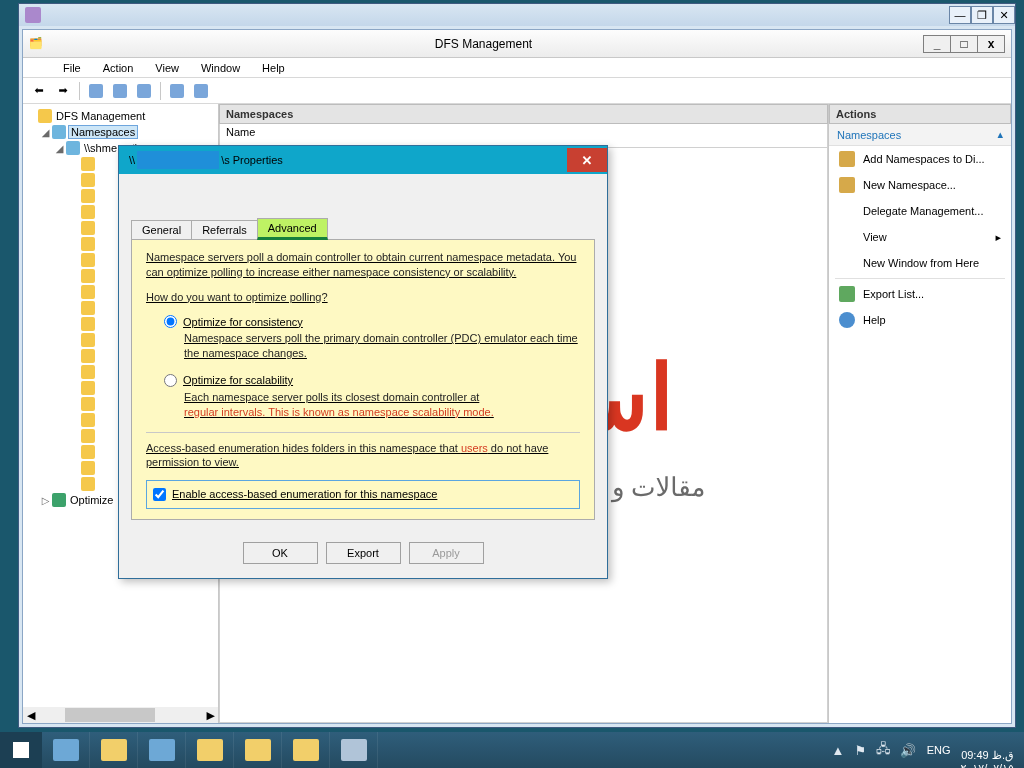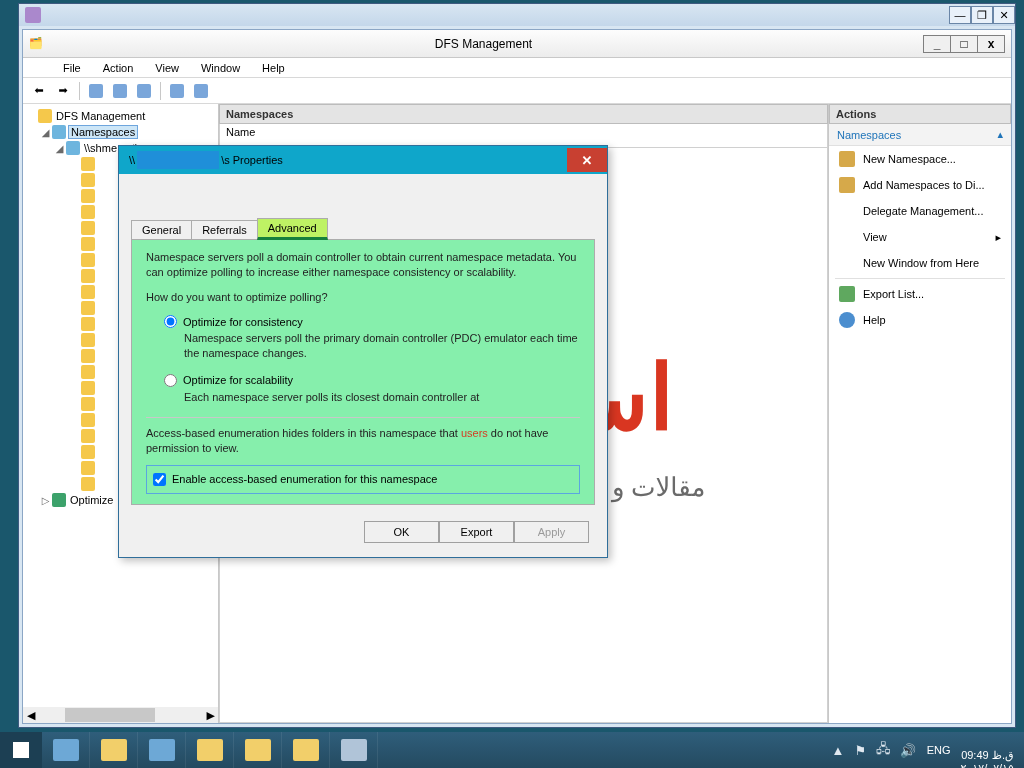--- a/index.html
+++ b/index.html
@@ -54,28 +54,28 @@
 
 
 .dialog { position: absolute; top: 145px; left: 118px; width: 490px; background: #f0f0f0; border: 1px solid #2f6e9a; box-shadow: 3px 3px 8px rgba(0,0,0,0.25); }
 .dlg-title { height: 28px; background: #0fa6ca; display: flex; align-items: center; color: #000; padding-left: 10px; }
 .dlg-title .blue-box { width: 82px; height: 18px; background: #1f8fd9; margin: 0 2px; }
 .dlg-close { margin-left: auto; width: 40px; height: 24px; background: #c84031; color: #fff; display: flex; align-items: center; justify-content: center; font-weight: bold; font-size: 13px; }
 .dlg-body { padding: 6px 12px 12px 12px; }
 .tab-row { display: flex; height: 22px; align-items: flex-end; margin-top: 37px; }
 .tab { padding: 3px 10px; border: 1px solid #acacac; background: #f0f0f0; margin-right: -1px; font-size: 11px; position: relative; top: 1px; }
 .tab.active { background: #bef264; border-bottom: 3px solid #15803d; z-index: 2; }
-.tab-content { border: 1px solid #acacac; background: #86efac; padding: 10px 14px; font-size: 11px; line-height: 1.35; }
+.tab-content { border: 1px solid #acacac; background: #fef9c3; padding: 10px 14px; font-size: 11px; line-height: 1.35; text-decoration: underline; }
 .tab-content p { margin-bottom: 10px; color: #222; }
 .opt-row { margin: 6px 0 2px 18px; display: flex; align-items: center; gap: 6px; }
 .opt-desc { margin: 0 0 12px 38px; color: #222; font-size: 11px; }
 .opt-desc .red, .red { color: #d43c22; }
 .divider-line { border-top: 1px solid #c8c8c8; margin: 8px 0; }
 .chk-row { border: 1px solid #5aa6e0; padding: 6px; display: flex; align-items: center; gap: 6px; }
-.dlg-btns { display: flex; justify-content: flex-end; padding: 16px 6px 2px 6px; }
+.dlg-btns { display: flex; justify-content: center; gap: 8px; padding: 22px 6px 2px 6px; }
 .dlg-btns button { width: 75px; height: 22px; background: #f0f0f0; border: 1px solid #a0a0a0; font-size: 11px; }
 .dlg-btns button:disabled { color: #9a9a9a; }
 
 
 .watermark { position: absolute; left: 50%; transform: translateX(-50%); top: 345px; font-size: 90px; font-weight: 900; color: #d82c16; opacity: .95; font-family: Tahoma; direction: rtl; pointer-events: none; white-space: nowrap; }
 .watermark-sub { position: absolute; left: 50%; transform: translateX(-50%); top: 470px; font-size: 26px; color: #6a6a6a; font-family: Tahoma; direction: rtl; pointer-events: none; white-space: nowrap; }
 
 
 .taskbar { position: absolute; left: 0; right: 0; bottom: 0; height: 36px; background: linear-gradient(#2f5e7b,#244a60); display: flex; align-items: center; }
 .start { width: 42px; height: 36px; background: #1c3f53; display: flex; align-items: center; justify-content: center; }
@@ -250,25 +250,25 @@
         </div>
 
         <div class="actions-pane">
           <div class="panel-header">Actions</div>
           <div class="act-group-hdr">
             <span>Namespaces</span>
               <span>▴</span>
           </div>
           <div class="act-item">
               <span class="act-ico"></span>
+              <span>Add Namespaces to Di...</span>
+            </div>
+          <div class="act-item">
+              <span class="act-ico"></span>
               <span>New Namespace...</span>
-            </div>
-          <div class="act-item">
-              <span class="act-ico"></span>
-              <span>Add Namespaces to Di...</span>
             </div>
           <div class="act-item">
               <span class="act-ico blank"></span>
               <span>Delegate Management...</span>
             </div>
           <div class="act-item">
               <span class="act-ico blank"></span>
               <span>View</span>
               <span style="margin-left:auto;">▸</span>
             </div>
@@ -315,20 +315,21 @@
           <span>Optimize for consistency</span>
         </div>
         <div class="opt-desc">Namespace servers poll the primary domain controller (PDC) emulator each time the namespace changes.</div>
 
         <div class="opt-row">
           <input type="radio" style="">
           <span>Optimize for scalability</span>
         </div>
         <div class="opt-desc">
           <span>Each namespace server polls its closest domain controller at </span><br>
+          <span class="red">regular intervals. This is known as namespace scalability mode.</span>
         </div>
 
         <div class="divider-line"></div>
         <p>
           <span>Access-based enumeration hides folders in this namespace that </span><span class="red">users</span><span> do not have permission to view.</span>
         </p>
         <div class="chk-row">
           <input type="checkbox" checked="" style="">
           <span>Enable access-based enumeration for this namespace</span>
         </div>

